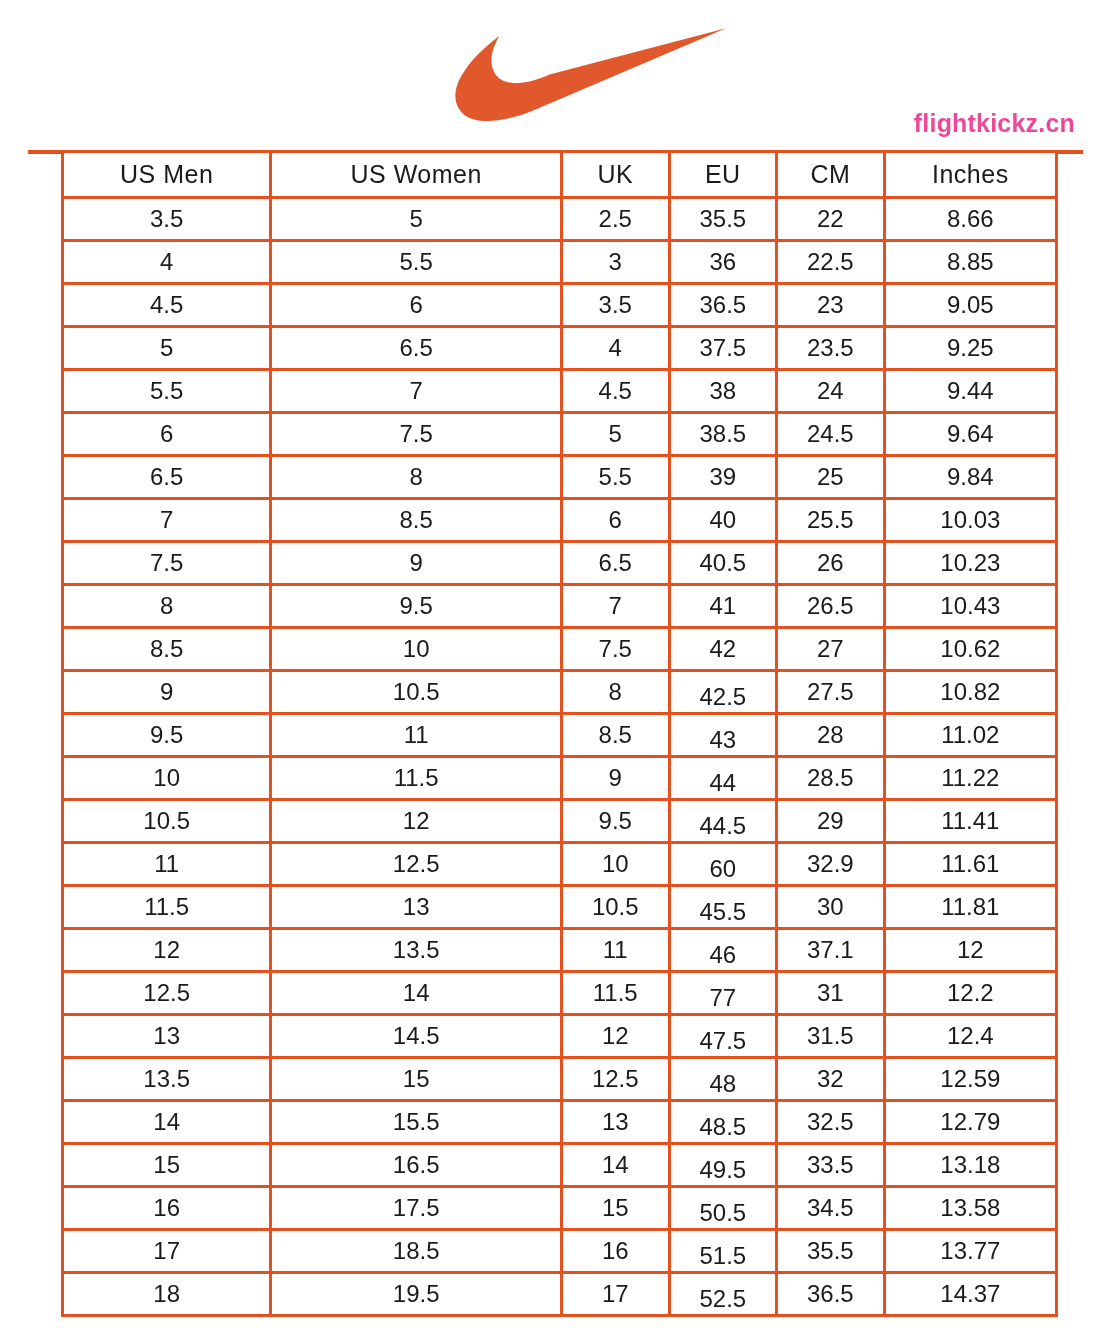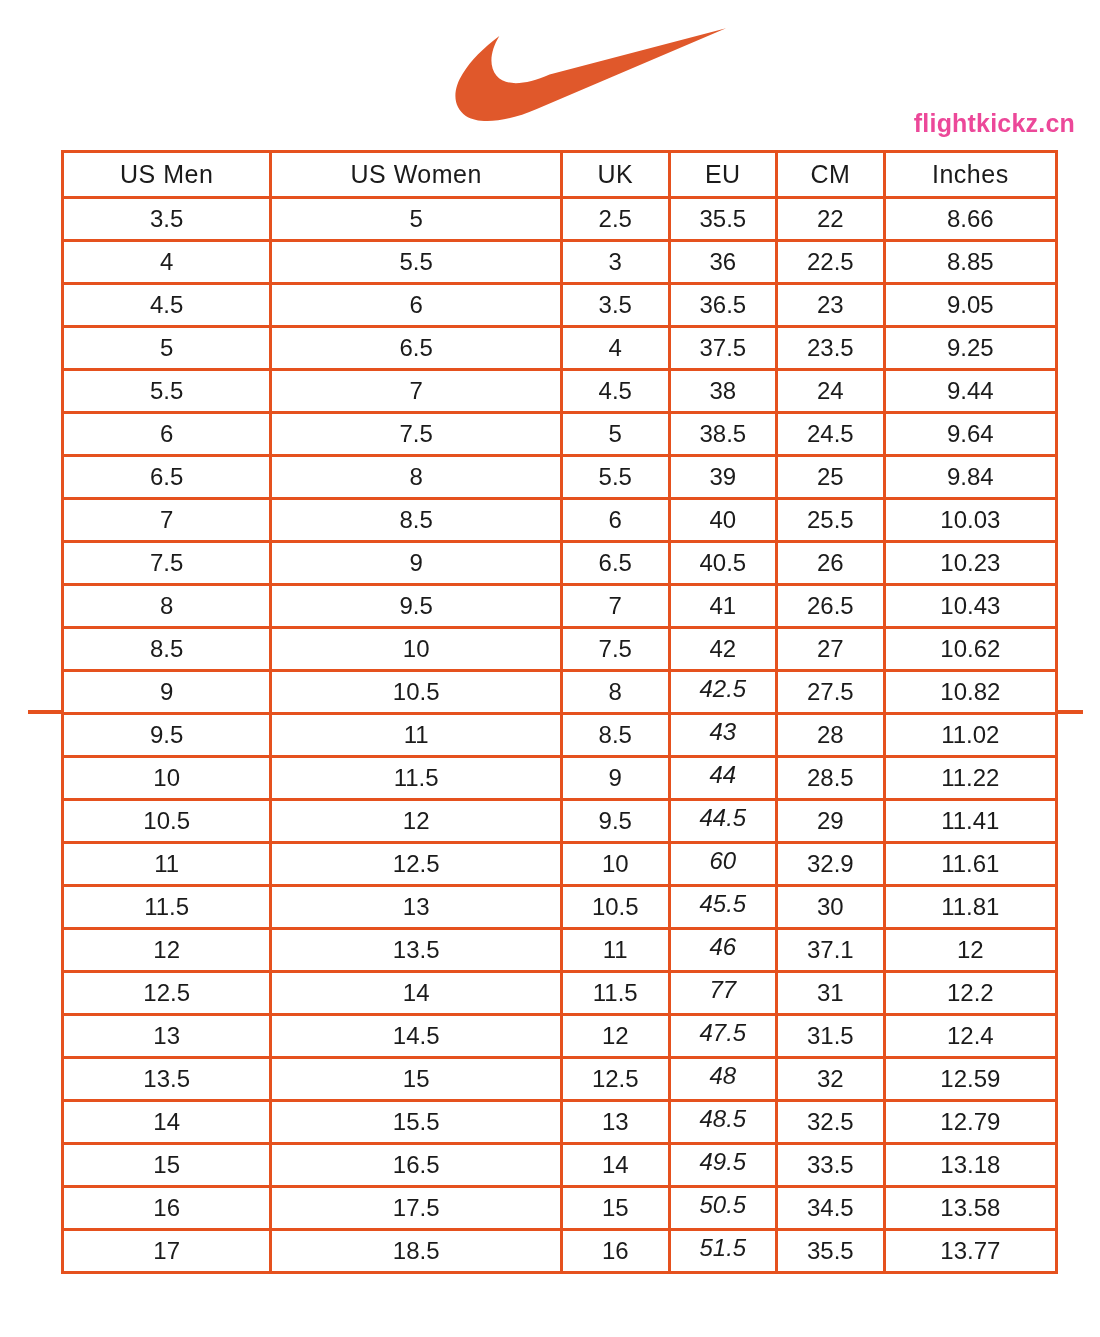--- a/index.html
+++ b/index.html
@@ -35,21 +35,21 @@
     font-weight: 600;
     color: #ec4899;
     letter-spacing: 0.2px;
   }
   .size-chart {
     position: absolute;
     left: 28px;
     top: 150px;
     width: 1055px;
     display: flex;
-    align-items: center;
+    align-items: flex-start;
   }
   .accent-bar {
     background: var(--accent);
     border: 2px solid var(--border);
     flex: 0 0 auto;
   }
   .accent-bar.left  { width: 33px; }
   .accent-bar.right { width: 25px; }
   table.size-table {
     flex: 1 1 auto;
@@ -68,22 +68,21 @@
   .size-table th {
     font-size: 25px;
     font-weight: 500;
     letter-spacing: 0.5px;
   }
   .size-table tbody tr { height: 43px; }
   .size-table td { font-size: 24px; }
   
   .size-table tbody tr:nth-child(n+12) td:nth-child(4) {
     vertical-align: top;
-    padding-top: 3px;
-    font-style: italic;
+    padding-top: 11px;
   }
 </style>
 </head>
 <body>
 
 <div class="page">
 
   <div class="logo-wrap">
     <svg viewBox="0 0 280 95" preserveAspectRatio="xMidYMid meet">
       <path id="swoosh-path" d="M278 1 L86 83 C56 96 28 99 14 90 C1 81 0 64 11 47 C19 34 32 21 48 9 C39 24 37 39 45 49 C54 60 74 59 99 48 Z" fill="#E0582B"></path>
@@ -299,18 +298,26 @@
             <td>13.58</td>
           </tr>
           <tr>
             <td>17</td>
             <td>18.5</td>
             <td>16</td>
             <td>51.5</td>
             <td>35.5</td>
             <td>13.77</td>
           </tr>
+          <tr>
+            <td>18</td>
+            <td>19.5</td>
+            <td>17</td>
+            <td>52.5</td>
+            <td>36.5</td>
+            <td>14.37</td>
+          </tr>
         </tbody>
     </table>
     <div class="accent-bar right"></div>
   </div>
 
 </div>
 
 </body></html>

